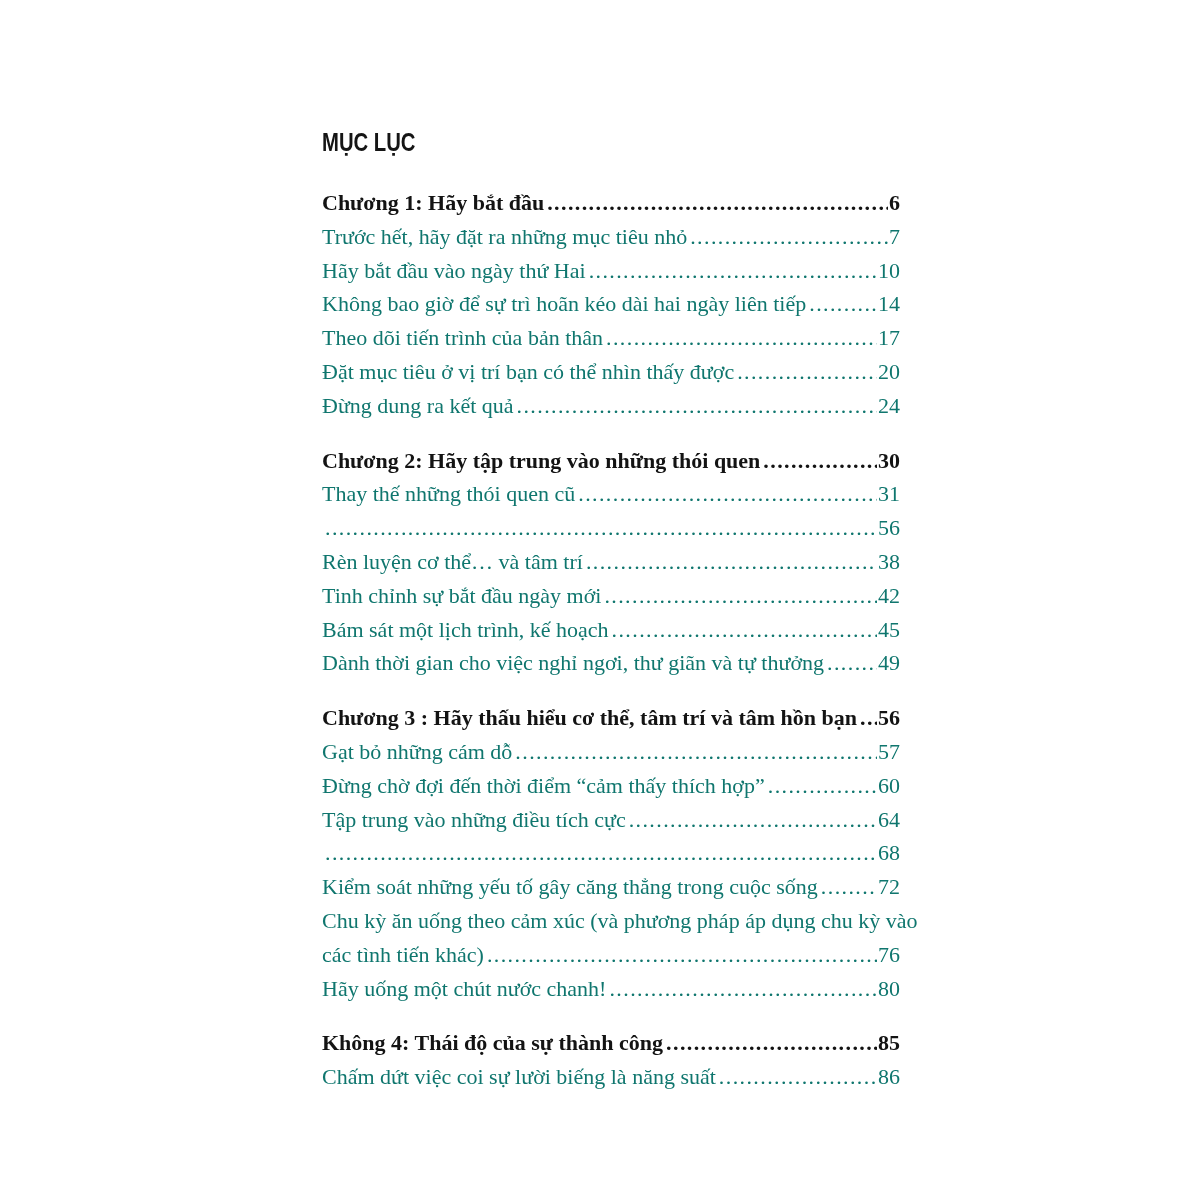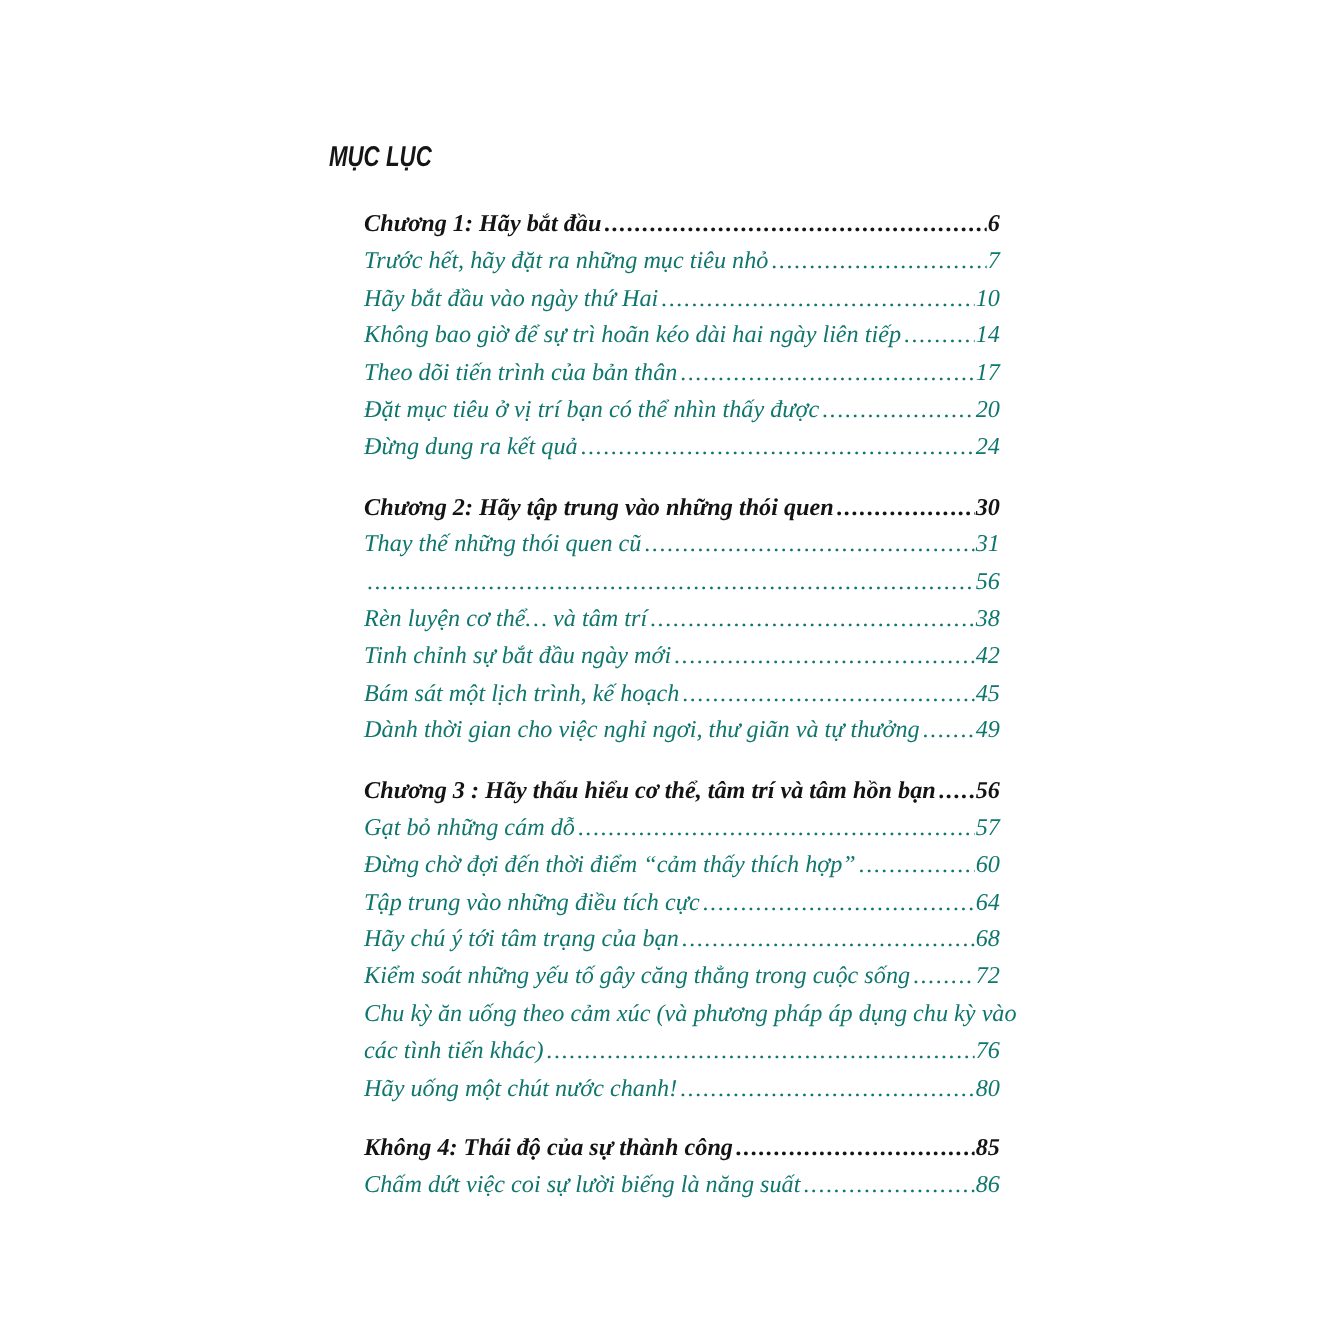--- a/index.html
+++ b/index.html
@@ -5,38 +5,37 @@
   * { margin: 0; padding: 0; box-sizing: border-box; }
   html, body {
     width: 1200px;
     height: 1200px;
     background: #ffffff;
     font-family: "Liberation Serif", "DejaVu Serif", serif;
     overflow: hidden;
   }
   .page {
     position: absolute;
-    left: 299px;
+    left: 322px;
     top: 128px;
     width: 578px;
-    font-style: italic;
   }
   .doc-title {
     font-family: "Liberation Sans", "DejaVu Sans", sans-serif;
     font-weight: 700;
     font-size: 26px;
     line-height: 28px;
     color: #151515;
     letter-spacing: 0px;
     transform: scaleX(0.78);
     transform-origin: left bottom;
     margin-bottom: 30px;
     white-space: nowrap;
   }
-  .toc-list { width: 100%; margin-left: 32px; }
+  .toc-list { width: 100%; }
   .toc-row {
     display: flex;
     flex-direction: row;
     align-items: flex-end;
     width: 100%;
     font-size: 22px;
     line-height: 33.8px;
     color: #0f766e;
   }
   .toc-row.chapter {
@@ -151,21 +150,20 @@
         <span class="toc-label">Đừng chờ đợi đến thời điểm “cảm thấy thích hợp”</span>
         <span class="toc-leader">........................................................................................................................................................................................................</span>
         <span class="toc-page">60</span>
       </div>
       <div class="toc-row section">
         <span class="toc-label">Tập trung vào những điều tích cực</span>
         <span class="toc-leader">........................................................................................................................................................................................................</span>
         <span class="toc-page">64</span>
       </div>
       <div class="toc-row section">
-        <span class="toc-label">Hãy chú ý tới tâm trạng của bạn</span>
         <span class="toc-leader">........................................................................................................................................................................................................</span>
         <span class="toc-page">68</span>
       </div>
       <div class="toc-row section">
         <span class="toc-label">Kiểm soát những yếu tố gây căng thẳng trong cuộc sống</span>
         <span class="toc-leader">........................................................................................................................................................................................................</span>
         <span class="toc-page">72</span>
       </div>
       <div class="toc-row section">
         <span class="toc-label">Chu kỳ ăn uống theo cảm xúc (và phương pháp áp dụng chu kỳ vào</span>

